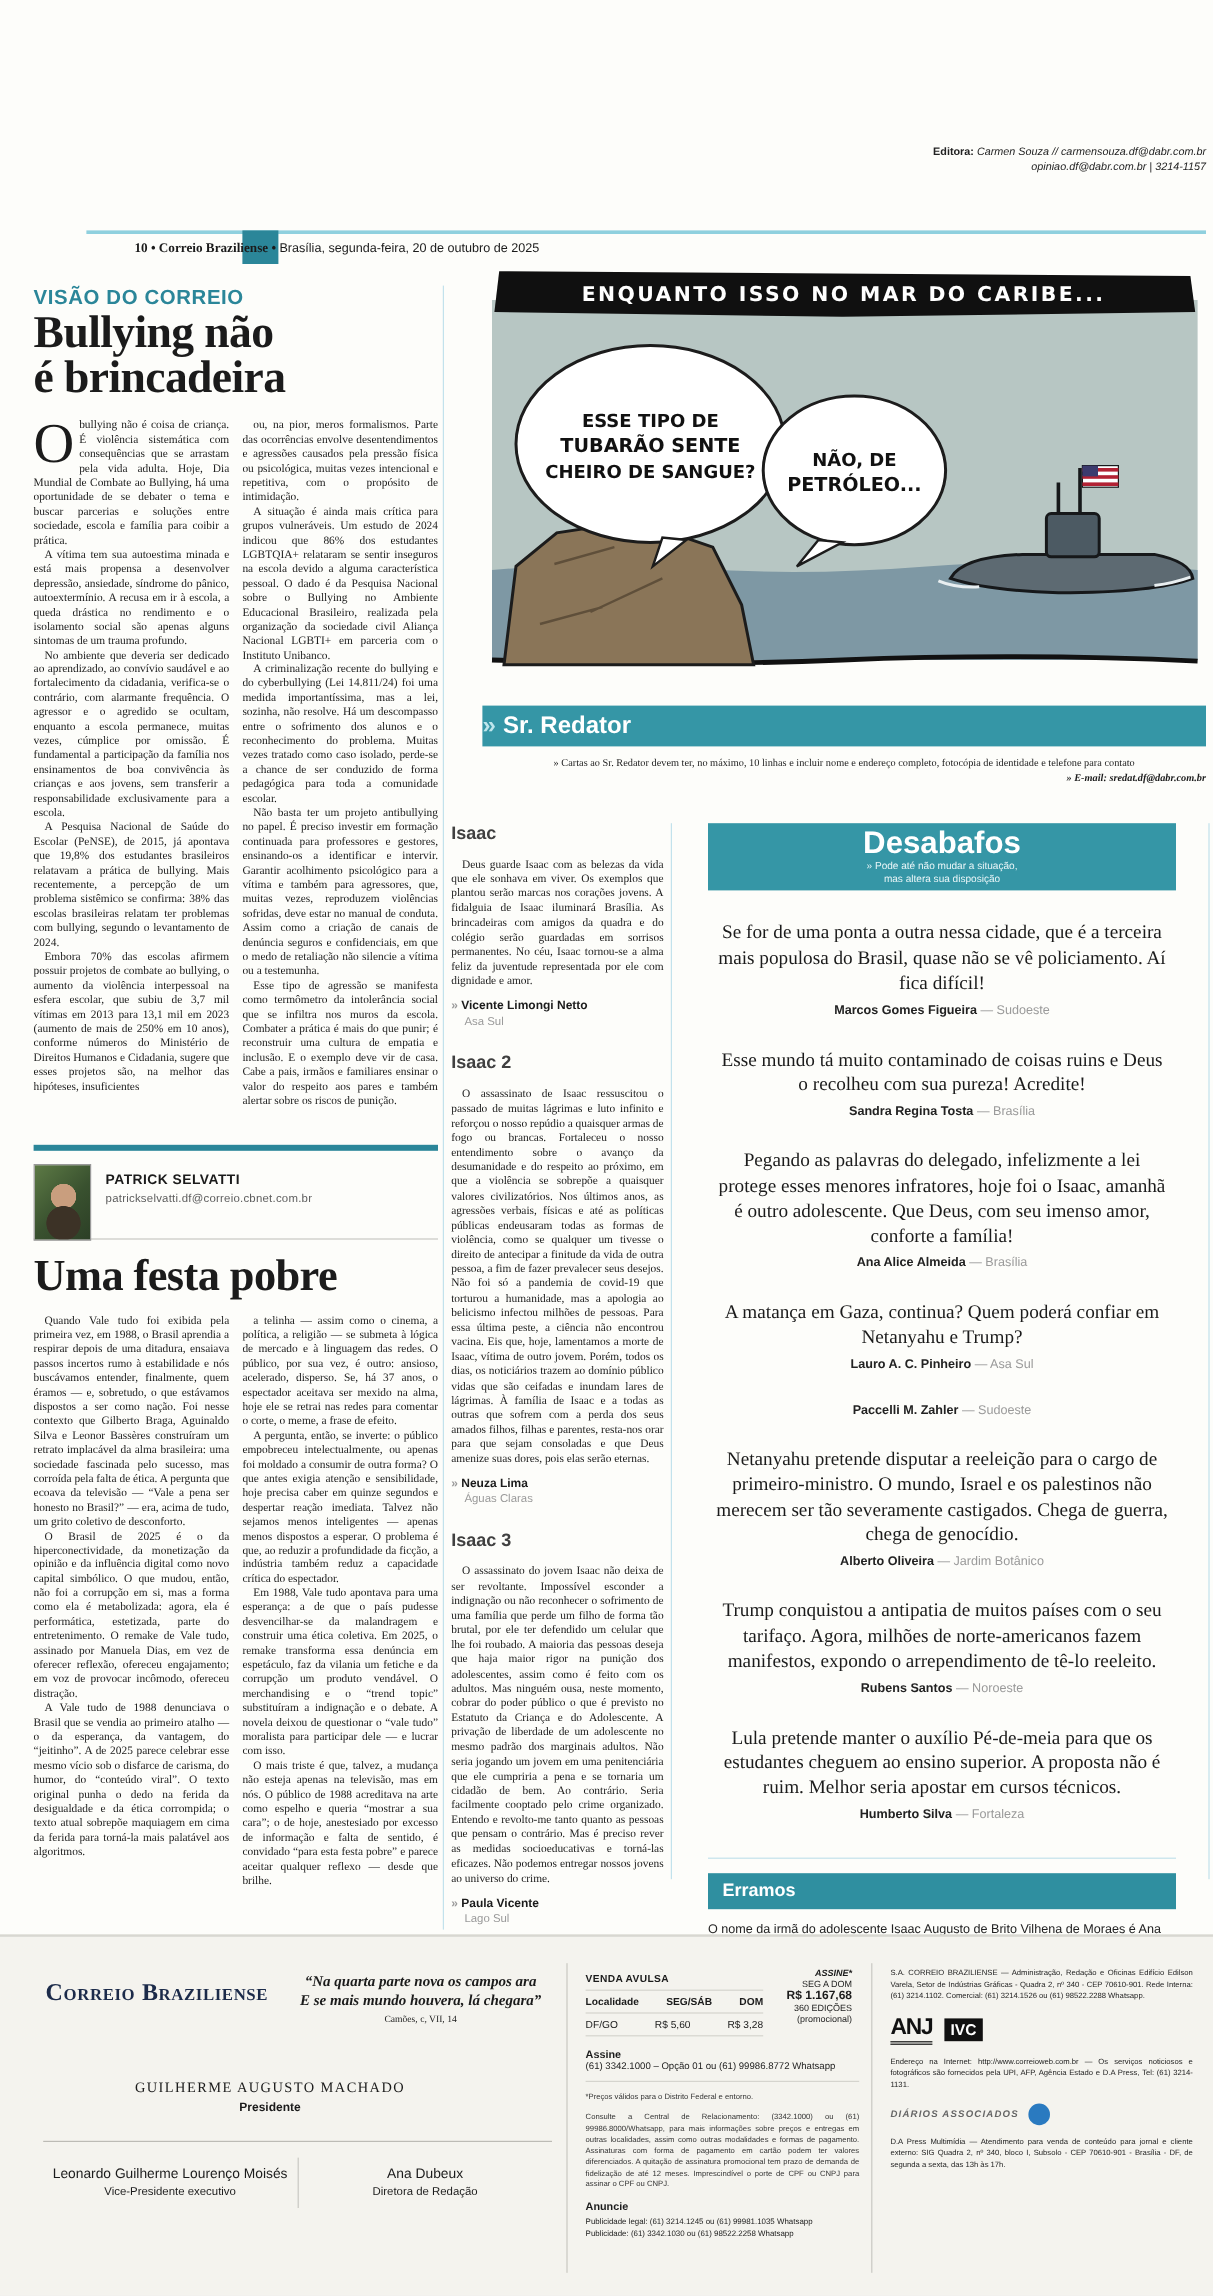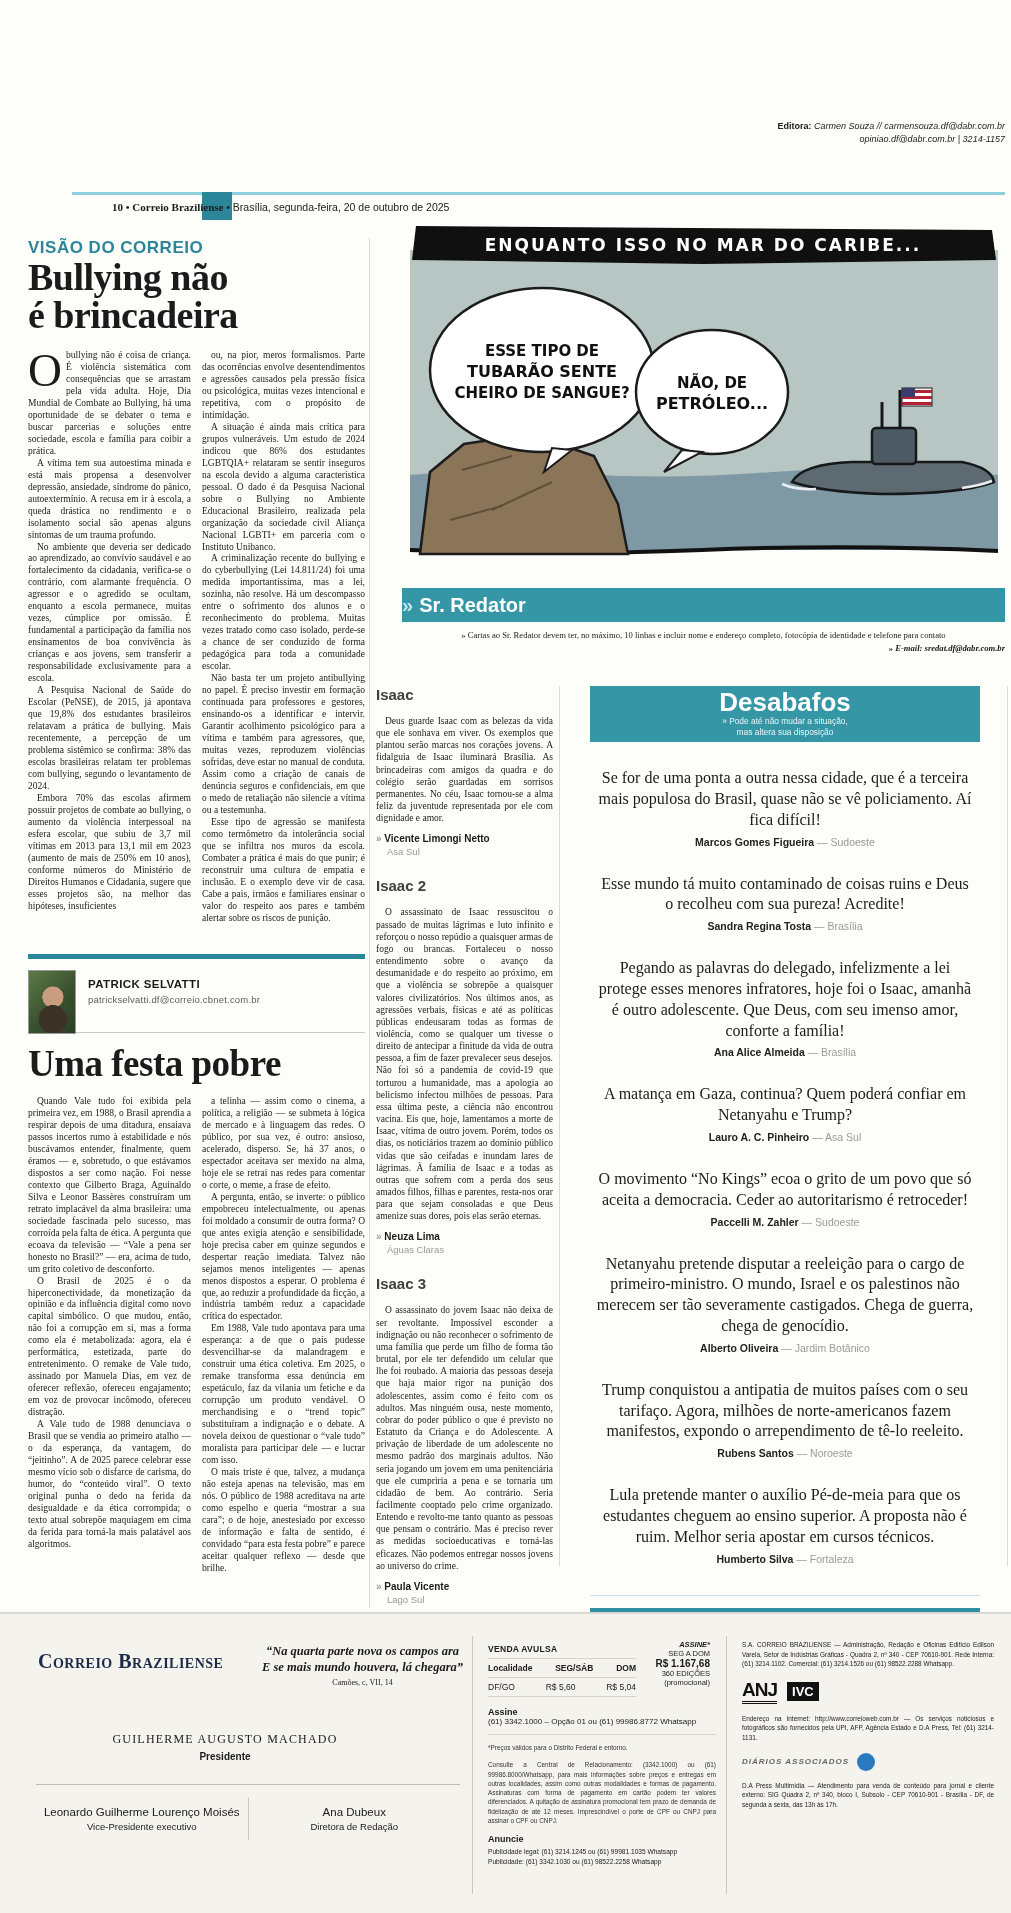--- a/index.html
+++ b/index.html
@@ -79,21 +79,21 @@
         font-weight:bold;font-size:15px;padding:6px 12px 7px;}
   .erramos-body{font-family:"Liberation Sans",sans-serif;font-size:10.5px;line-height:1.4;
         margin-top:10px;color:#222;}
   .erramos-body .b{font-weight:bold;}
   
   .footer{position:absolute;left:0;top:1612px;width:1011px;height:301px;background:#f4f3ee;
         border-top:2px solid #d8d7d1;}
   .f-vsep{position:absolute;top:22px;height:258px;width:1px;background:#c9c8c2;}
   .f-logo{position:absolute;left:38px;top:36px;font-weight:bold;font-size:20px;color:#1c2b4a;
         font-variant:small-caps;letter-spacing:.5px;}
-  .f-quote{position:absolute;left:250px;top:30px;width:225px;text-align:center;font-style:italic;
+  .f-quote{position:absolute;left:238px;top:30px;width:225px;text-align:center;font-style:italic;
         font-weight:bold;font-size:12.5px;line-height:1.25;}
   .f-quote-attr{font-style:normal;font-weight:normal;font-size:8px;margin-top:3px;}
   .f-pres{position:absolute;left:60px;top:118px;width:330px;text-align:center;}
   .f-pres-name{font-family:Liberation Serif, serif;font-size:12px;letter-spacing:1.2px;}
   .f-pres-title{font-family:"Liberation Sans",sans-serif;font-weight:bold;font-size:10px;margin-top:4px;}
   .f-hr{position:absolute;left:36px;top:170px;width:424px;height:1px;background:#bcbbb5;}
   .f-names{position:absolute;left:36px;top:184px;width:424px;display:flex;}
   .f-cell{flex:1;text-align:center;padding:8px 4px;}
   .f-cell + .f-cell{border-left:1px solid #c9c8c2;}
   .f-cell-name{font-family:"Liberation Sans",sans-serif;font-size:11.5px;}
@@ -262,21 +262,20 @@
     <div class="desabafo-text">Pegando as palavras do delegado, infelizmente a lei protege esses menores infratores, hoje foi o Isaac, amanhã é outro adolescente. Que Deus, com seu imenso amor, conforte a família!</div>
     <div class="desabafo-attr"><span class="nm">Ana Alice Almeida</span><span class="lc"> — </span><span class="lc">Brasília</span></div>
   </div>
 
   <div class="desabafo">
     <div class="desabafo-text">A matança em Gaza, continua? Quem poderá confiar em Netanyahu e Trump?</div>
     <div class="desabafo-attr"><span class="nm">Lauro A. C. Pinheiro</span><span class="lc"> — </span><span class="lc">Asa Sul</span></div>
   </div>
 
   <div class="desabafo">
-    <div class="desabafo-text">O movimento “No Kings” ecoa o grito de um povo que só aceita a democracia. Ceder ao autoritarismo é retroceder!</div>
     <div class="desabafo-attr"><span class="nm">Paccelli M. Zahler</span><span class="lc"> — </span><span class="lc">Sudoeste</span></div>
   </div>
 
   <div class="desabafo">
     <div class="desabafo-text">Netanyahu pretende disputar a reeleição para o cargo de primeiro-ministro. O mundo, Israel e os palestinos não merecem ser tão severamente castigados. Chega de guerra, chega de genocídio.</div>
     <div class="desabafo-attr"><span class="nm">Alberto Oliveira</span><span class="lc"> — </span><span class="lc">Jardim Botânico</span></div>
   </div>
 
   <div class="desabafo">
     <div class="desabafo-text">Trump conquistou a antipatia de muitos países com o seu tarifaço. Agora, milhões de norte-americanos fazem manifestos, expondo o arrependimento de tê-lo reeleito.</div>
@@ -354,21 +353,21 @@
             <span class="f-label">VENDA AVULSA</span>
           </div>
           <div class="f-trow hd">
             <span>Localidade</span>
             <span>SEG/SÁB</span>
             <span>DOM</span>
           </div>
           <div class="f-trow">
             <span>DF/GO</span>
             <span>R$ 5,60</span>
-            <span>R$ 5,04</span>
+            <span>R$ 3,28</span>
           </div>
         </div>
         <div class="f-tb">
           <div style="font-weight:bold;font-style:italic">ASSINE*</div>
           <div>SEG A DOM</div>
           <div class="big">R$ 1.167,68</div>
           <div>360 EDIÇÕES</div>
           <div>(promocional)</div>
         </div>
       </div>

